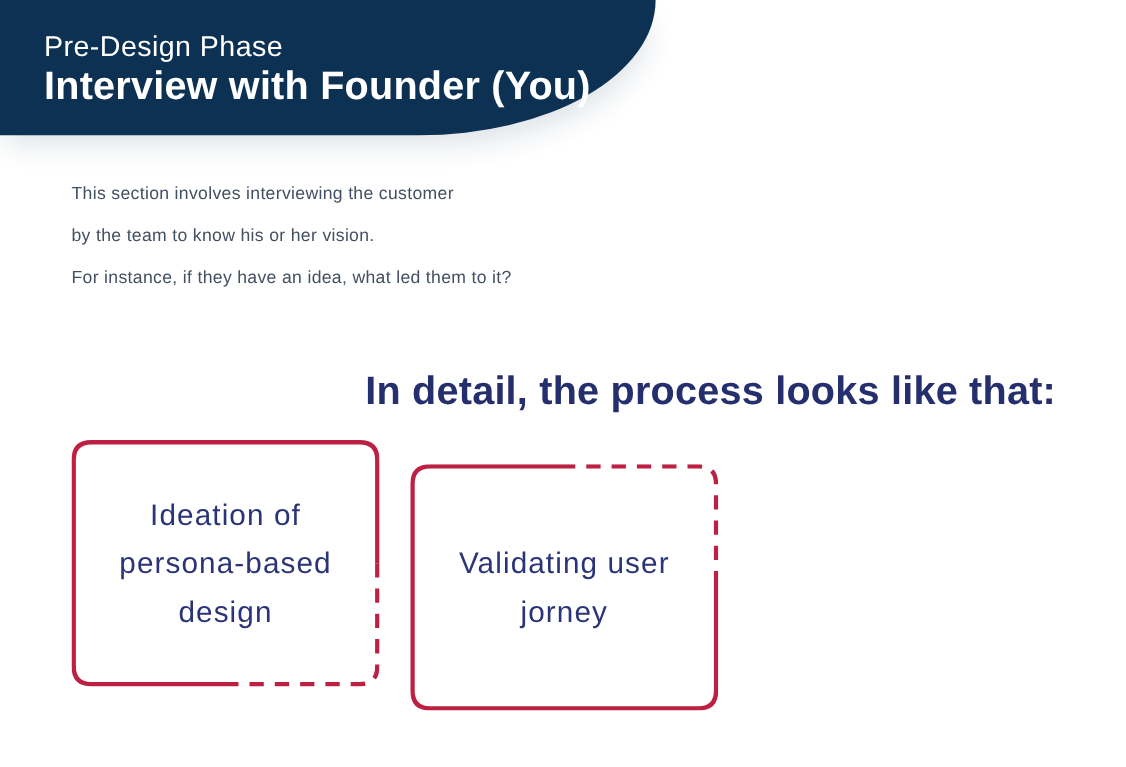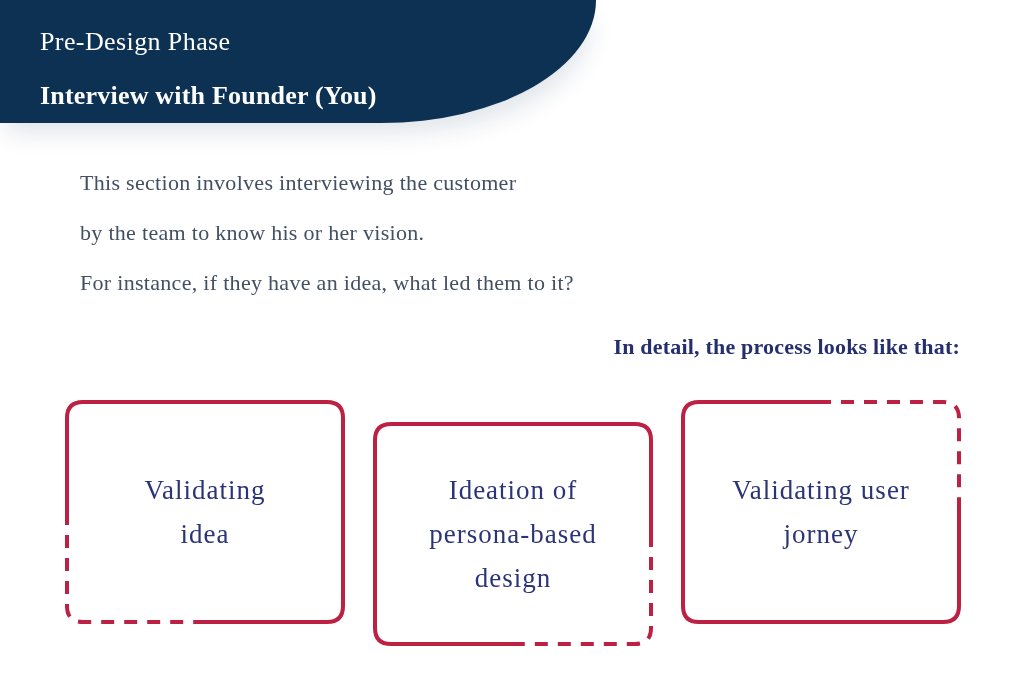--- a/index.html
+++ b/index.html
@@ -8,54 +8,54 @@
     --heading-indigo:#252f6e;
     --step-text-indigo:#2b3476;
     --body-slate:#434f62;
   }
   *{margin:0;padding:0;box-sizing:border-box;}
   html,body{background:#ffffff;}
   body{
     font-family:"Liberation Sans","DejaVu Sans",sans-serif;
     width:1024px;height:697px;position:relative;overflow:hidden;
   }
-  .page{position:absolute;inset:0;width:1024px;height:697px;background:#ffffff;font-family:Liberation Serif, serif;}
+  .page{position:absolute;inset:0;width:1024px;height:697px;background:#ffffff;}
 
   
   .banner{
     position:absolute;top:0;left:0;
     width:596px;height:123px;
     background:var(--banner-navy);
     border-bottom-right-radius:215px 123px;
     box-shadow:0 14px 26px -6px rgba(13,49,83,0.14);
     padding:25px 0 0 40px;
   }
   .banner-eyebrow{
     color:#ffffff;font-size:26px;font-weight:400;
     letter-spacing:0.4px;line-height:34px;
   }
   .banner-title{
-    color:#ffffff;font-size:26px;font-weight:700;
-    letter-spacing:0.2px;line-height:34px;margin-top:20px;
+    color:#ffffff;font-size:36px;font-weight:700;
+    letter-spacing:0.2px;line-height:34px;margin-top:2px;
   }
 
   
   .intro{
-    position:absolute;left:80px;top:158px;width:720px;
+    position:absolute;left:65px;top:158px;width:720px;
     color:var(--body-slate);
-    font-size:22px;line-height:50px;letter-spacing:0.3px;
+    font-size:16px;line-height:38px;letter-spacing:0.3px;
     white-space:pre-line;
   }
 
   
   .process-heading{
     position:absolute;left:0;top:334px;width:960px;
     text-align:right;
     color:var(--heading-indigo);
-    font-size:22px;font-weight:700;letter-spacing:0.2px;
+    font-size:36px;font-weight:700;letter-spacing:0.2px;
   }
 
   
   .steps{position:absolute;left:0;top:400px;width:1024px;height:224px;}
   .step{
     position:absolute;top:0;width:280px;height:224px;
   }
   .step:nth-child(1){left:65px;}
   .step:nth-child(2){left:373px;margin-top:22px;}
   .step:nth-child(3){left:681px;}
@@ -84,28 +84,20 @@
   </div>
 
   <div class="intro">This section involves interviewing the customer
 by the team to know his or her vision.
 For instance, if they have an idea, what led them to it?</div>
 
   <div class="process-heading">In detail, the process looks like that:</div>
 
   <div class="steps">
 
-    <div class="step">
-      <svg viewBox="0 0 280 224" aria-hidden="true">
-        <path class="solid" d="M 2 112 V 18 Q 2 2 18 2 H 262 Q 278 2 278 18 V 206 Q 278 222 262 222 H 134"></path>
-        <path class="dashed" d="M 2 112 V 206 Q 2 222 18 222 H 134"></path>
-      </svg>
-      <div class="step-label">Validating
-idea</div>
-    </div>
 
     <div class="step">
       <svg viewBox="0 0 280 224" aria-hidden="true">
         <path class="solid" d="M 278 112 V 18 Q 278 2 262 2 H 18 Q 2 2 2 18 V 206 Q 2 222 18 222 H 145"></path>
         <path class="dashed" d="M 278 112 V 206 Q 278 222 262 222 H 145"></path>
       </svg>
       <div class="step-label">Ideation of
 persona-based
 design</div>
     </div>

